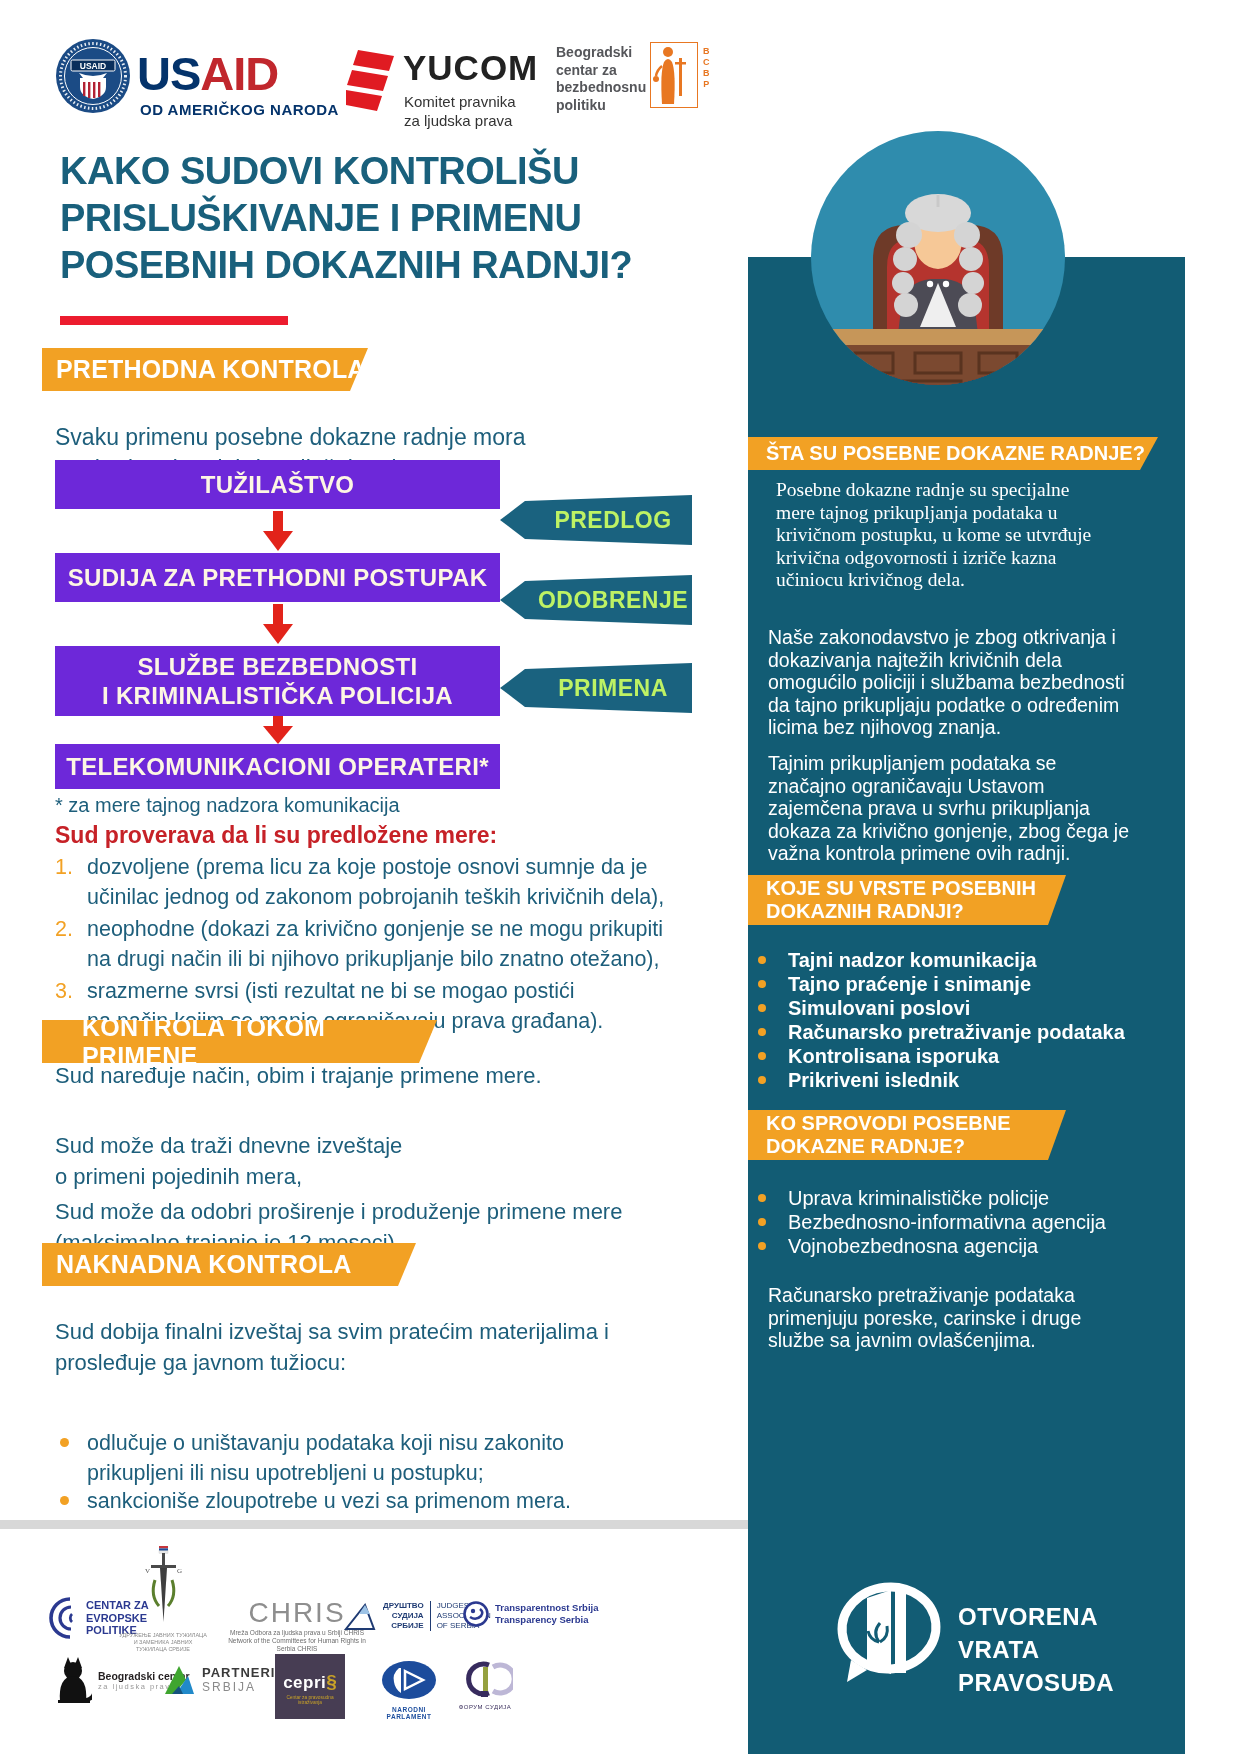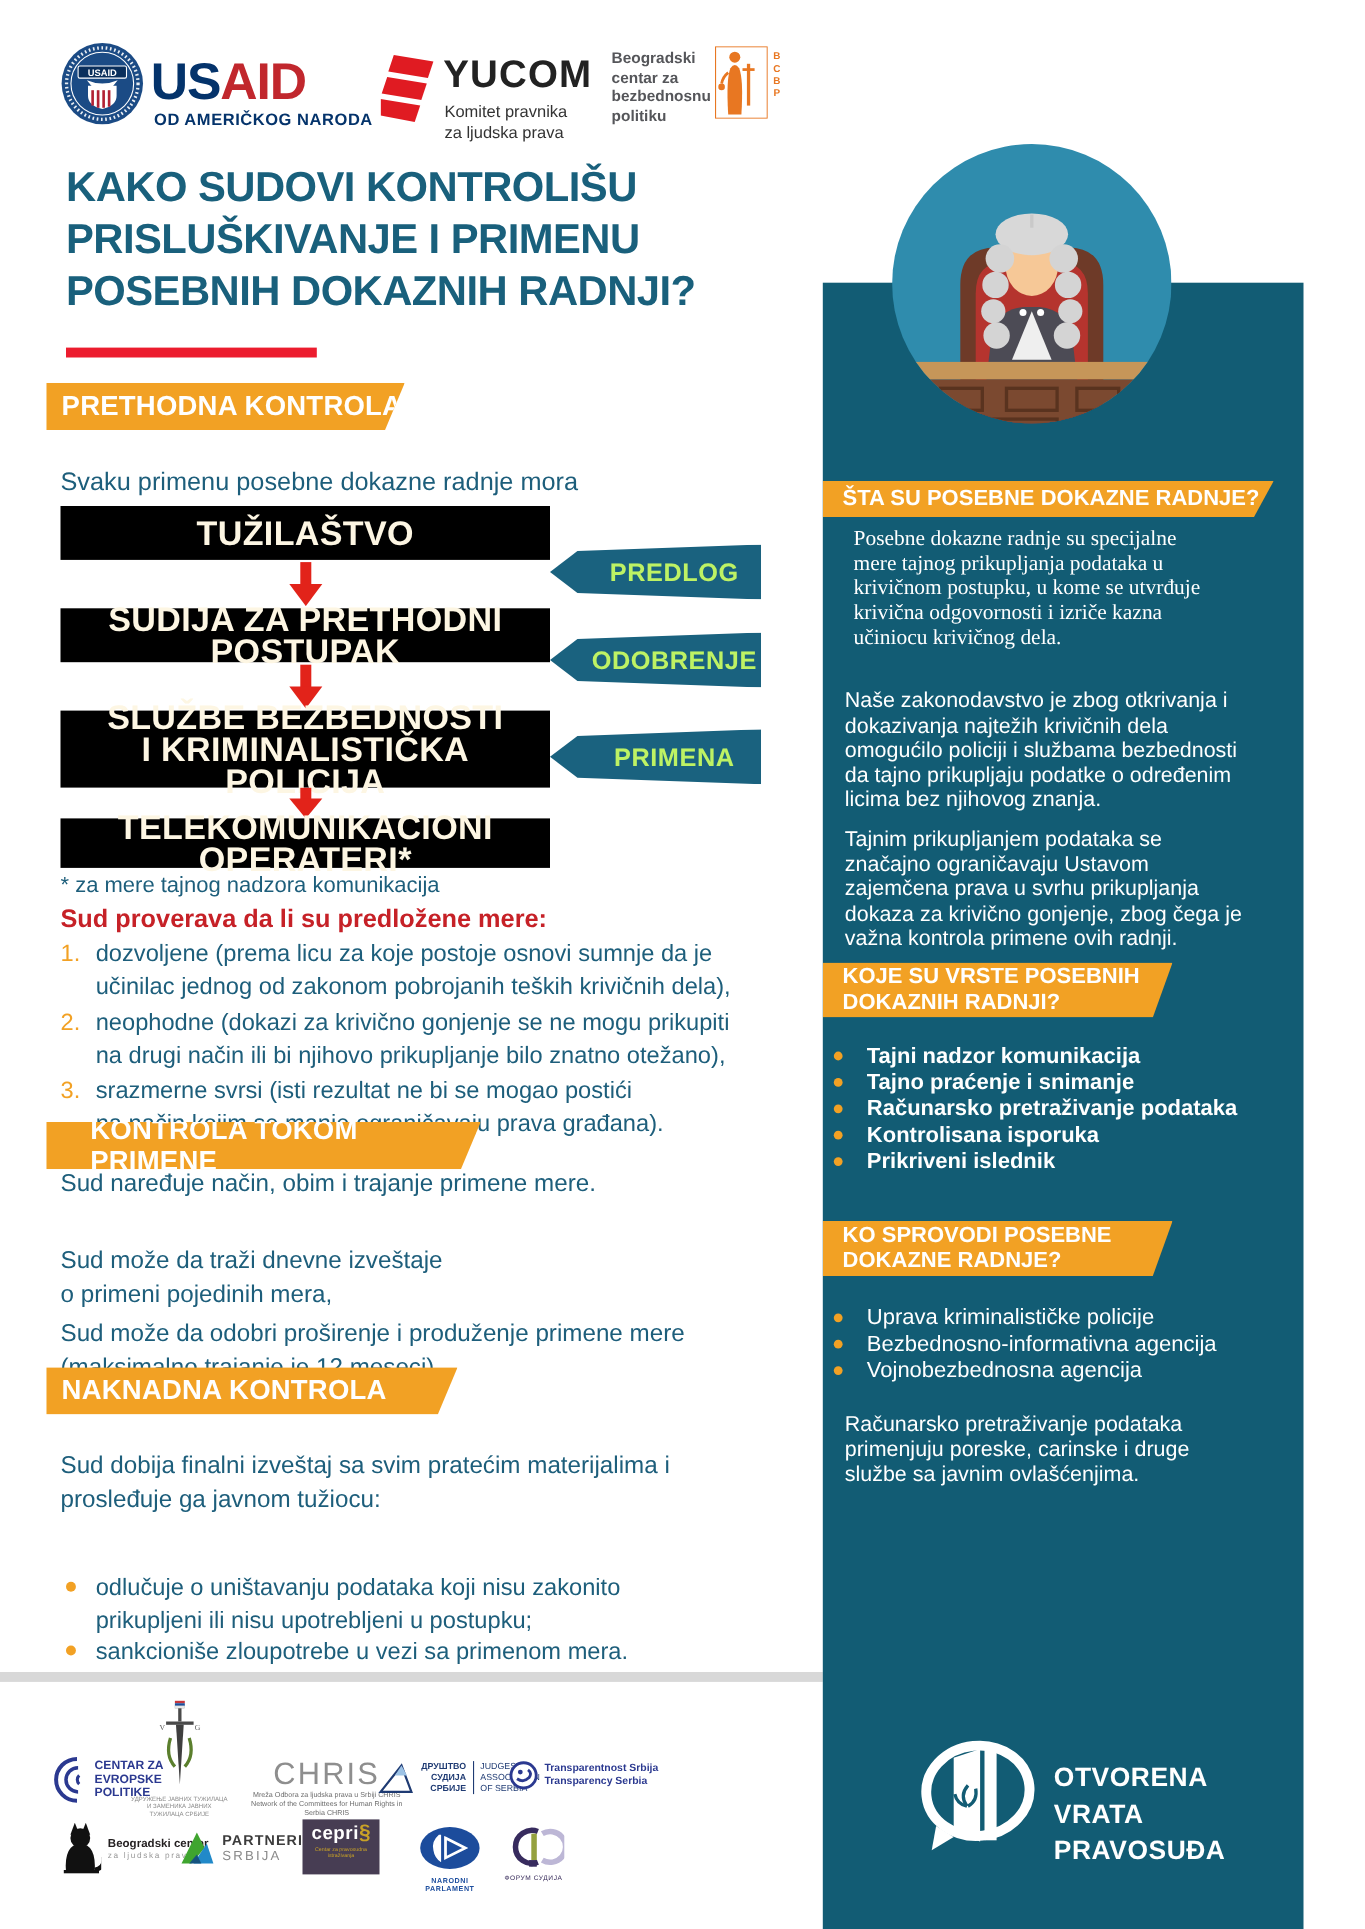--- a/index.html
+++ b/index.html
@@ -30,22 +30,22 @@
   .p{color:#1D5E7B;font-size:22px;line-height:31px;white-space:pre-line;margin-top:22px;}
   .redlead{color:#C62127;font-size:23px;font-weight:bold;}
   .check{position:absolute;left:55px;display:flex;color:#1D5E7B;font-size:21.5px;line-height:30px;}
   .check .num{color:#F2A124;width:32px;flex:none;}
   .check .ctext{white-space:pre-line;}
   .lbullet{position:absolute;left:60px;display:flex;color:#1D5E7B;font-size:21.5px;line-height:30px;}
   .lbullet .dot{width:9px;height:9px;border-radius:50%;background:#F2A124;margin:10px 18px 0 0;flex:none;}
   .lbullet .btext{white-space:pre-line;}
 
   
-  .flow-box{position:absolute;left:55px;width:445px;background:#000000;color:#FDF6E3;font-weight:bold;
-            font-size:31px;display:flex;align-items:center;justify-content:center;text-align:center;
+  .flow-box{position:absolute;left:55px;width:445px;background:#6d28d9;color:#FDF6E3;font-weight:bold;
+            font-size:24px;display:flex;align-items:center;justify-content:center;text-align:center;
             white-space:pre-line;line-height:29px;letter-spacing:.3px;}
   .flow-arrow{position:absolute;left:258px;}
   .pennant{position:absolute;left:500px;width:192px;height:50px;background:#1A627F;color:#bef264;
            font-weight:bold;font-size:23px;display:flex;align-items:center;justify-content:center;
            padding-left:34px;box-sizing:border-box;letter-spacing:.5px;
            clip-path:polygon(0 50%,13% 12%,100% 0,100% 100%,13% 88%);}
   .footnote{color:#1D5E7B;font-size:20px;}
 
   
   .panel-bg{background:#125C74;}
@@ -279,20 +279,24 @@
     <div class="pbullet">
         <span class="dot"></span>
         <span>Tajni nadzor komunikacija</span>
       </div>
     <div class="pbullet">
         <span class="dot"></span>
         <span>Tajno praćenje i snimanje</span>
       </div>
     <div class="pbullet">
         <span class="dot"></span>
+        <span>Simulovani poslovi</span>
+      </div>
+    <div class="pbullet">
+        <span class="dot"></span>
         <span>Računarsko pretraživanje podataka</span>
       </div>
     <div class="pbullet">
         <span class="dot"></span>
         <span>Kontrolisana isporuka</span>
       </div>
     <div class="pbullet">
         <span class="dot"></span>
         <span>Prikriveni islednik</span>
       </div>
@@ -421,21 +425,21 @@
       <polygon points="2,32 16,4 23,18 11,32" fill="#3FA52F"></polygon>
       <polygon points="13,32 25,14 31,32" fill="#2189C9"></polygon>
       <polygon points="9,32 16,24 20,32" fill="#15537E"></polygon>
     </svg>
     <div>
       <div class="partneri-1">PARTNERI</div>
       <div class="partneri-2">SRBIJA</div>
     </div>
   </div>
 
-  <div class="abs cepris-box" style="left:275px;top:1654px;padding-top:2px;">
+  <div class="abs cepris-box" style="left:275px;top:1654px;padding-top:17px;">
     <div><span class="cepris-word">cepri</span><span class="cepris-par">§</span></div>
     <div class="cepris-cap">Centar za pravosudna istraživanja</div>
   </div>
 
   <div class="abs" style="left:378px;top:1660px;width:62px;text-align:center;">
     <svg width="58" height="42" viewBox="0 0 58 42">
       <ellipse cx="29" cy="20" rx="27" ry="19" fill="#1C4C9C"></ellipse>
       <path d="M19 8 Q12 14 14 22 Q15 29 21 33 L21 8 Z" fill="#fff"></path>
       <polygon points="25,11 43,20 25,29" fill="none" stroke="#fff" stroke-width="2.5"></polygon>
     </svg>

